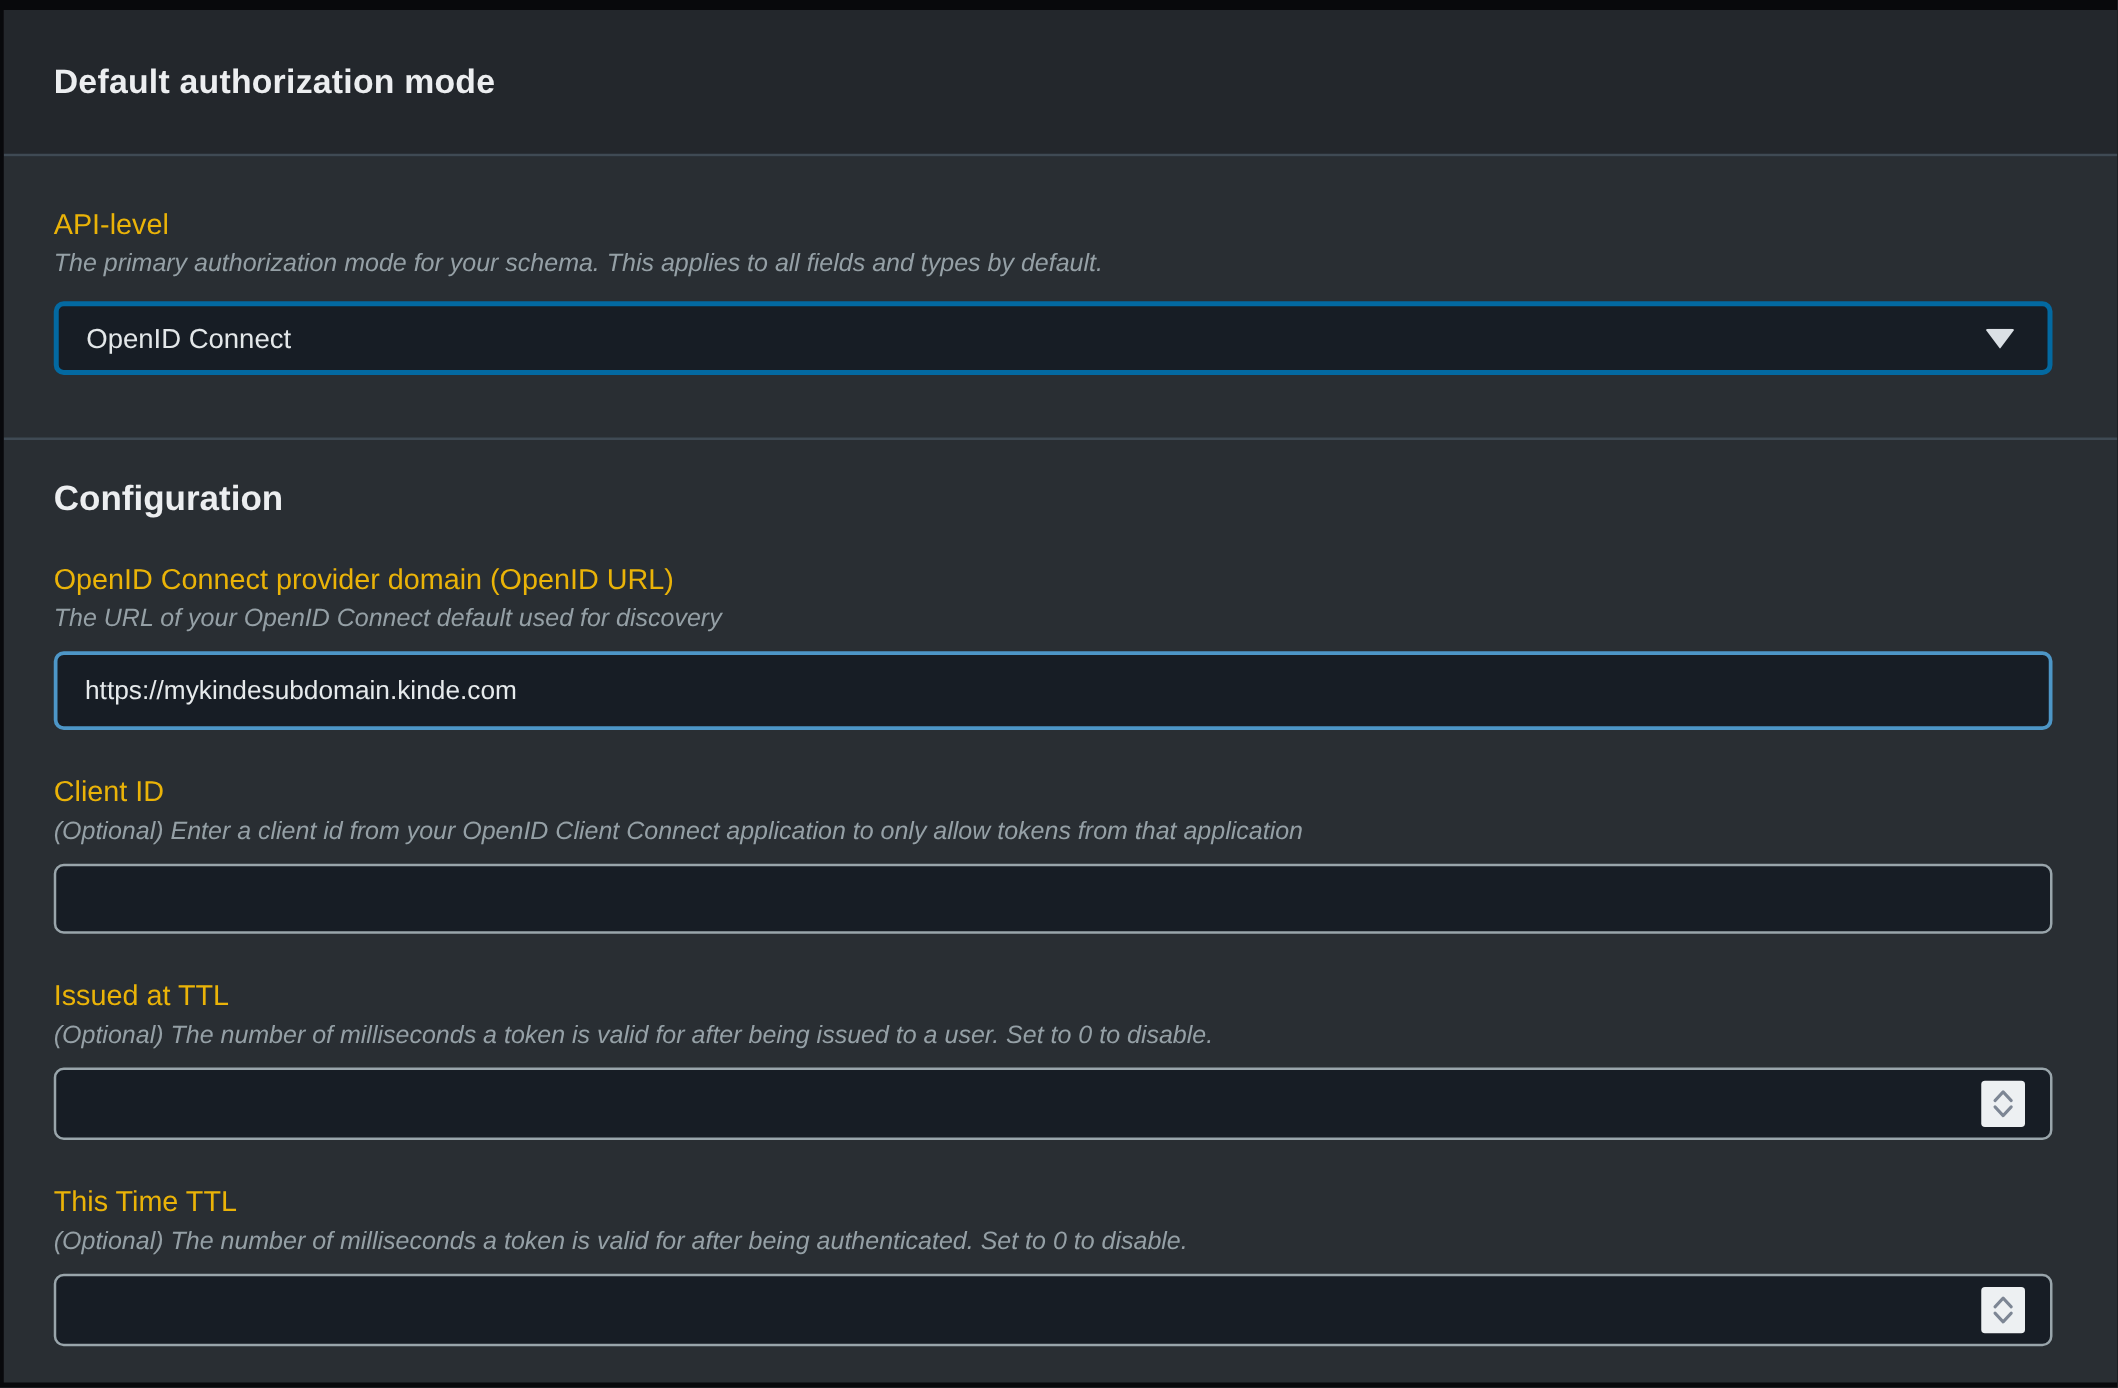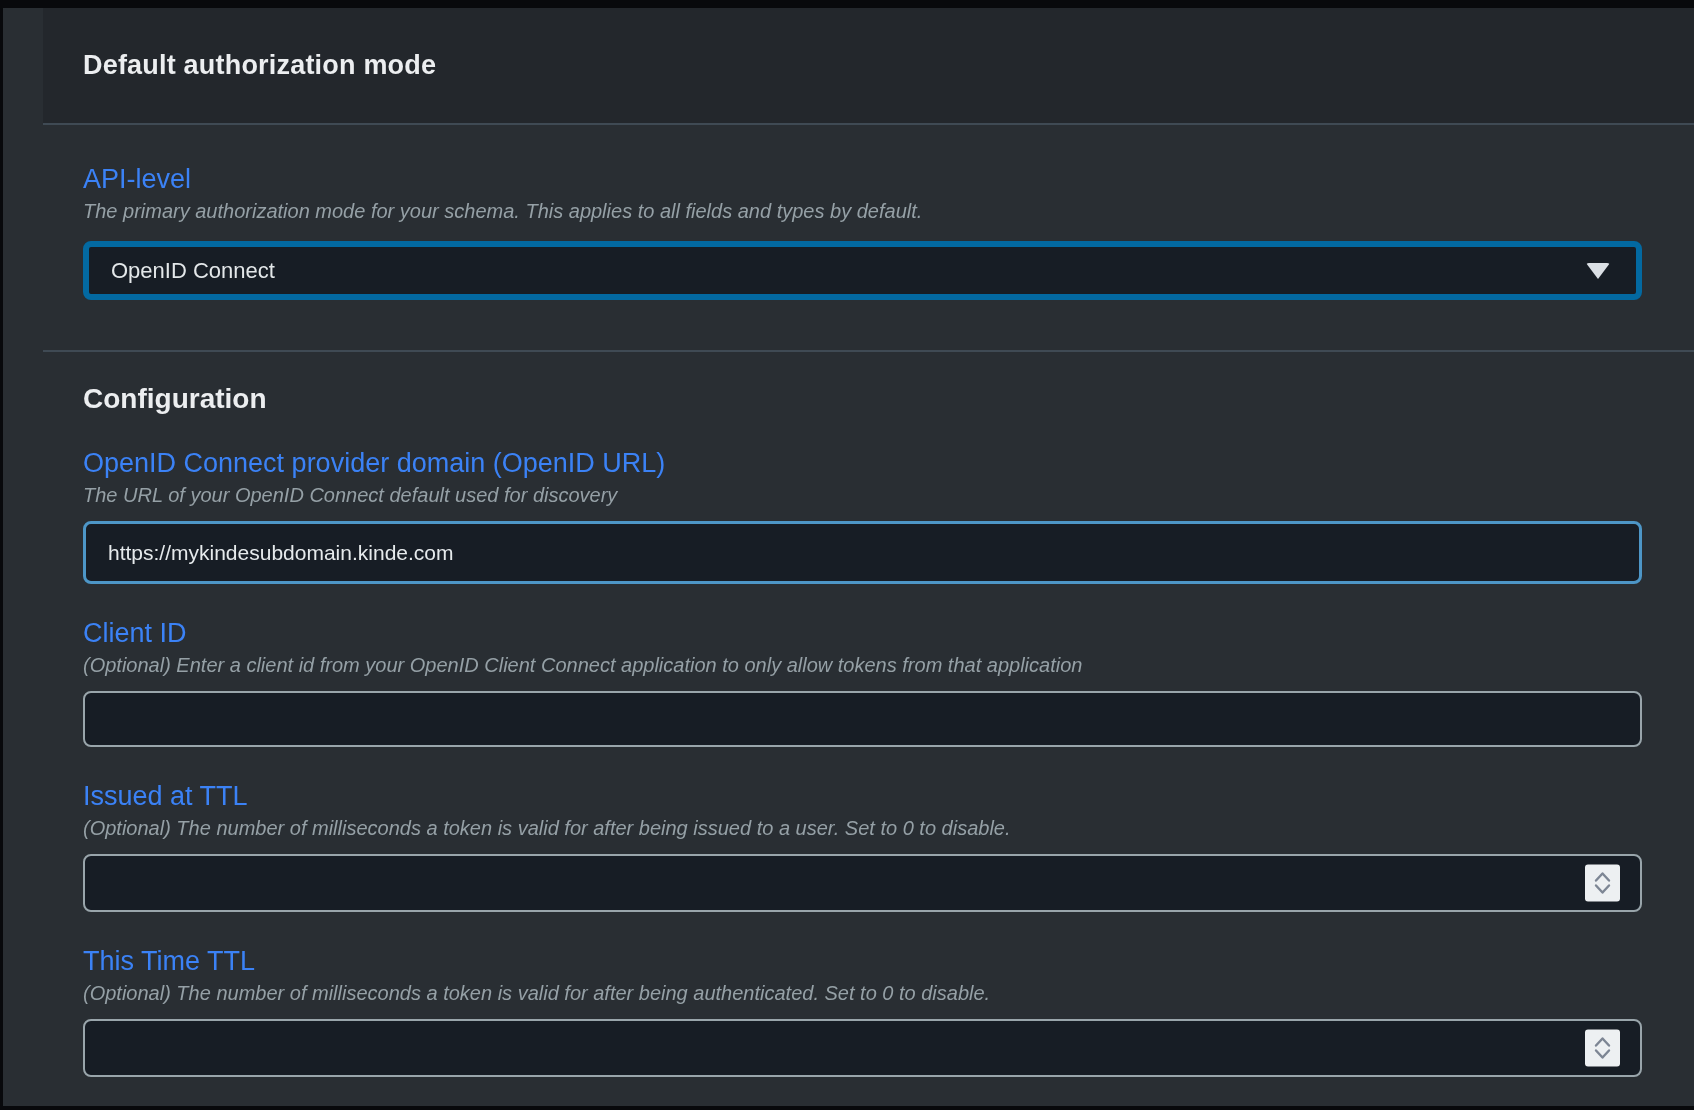--- a/index.html
+++ b/index.html
@@ -8,55 +8,54 @@
     background: #08090c;
     font-family: "Liberation Sans", sans-serif;
     overflow: hidden;
     position: relative;
   }
   .window {
     position: absolute;
     top: 8px; left: 3px; right: 0; bottom: 4px;
     background: #292e33;
     overflow: hidden;
-    padding-left: 40px;
   }
   .panel-header {
     height: 117px;
     background: #23272c;
     border-bottom: 2px solid #3f4a54;
     display: flex;
     align-items: center;
     padding-left: 40px;
   }
   .panel-header h1 {
     font-size: 27px;
     font-weight: bold;
     color: #eceef0;
     letter-spacing: 0.2px;
   }
   .section-a { padding: 40px 52px 0 40px; height: 225px; }
   .field-label {
-    font-size: 27px;
-    color: #3b82f6;
+    font-size: 23px;
+    color: #eab308;
     line-height: 28px;
     margin-bottom: 6px;
   }
   .field-desc {
     font-size: 20px;
     color: #95a0a6;
     line-height: 24px;
     margin-bottom: 14px;
     font-style: italic;
   }
   .section-a .field-desc { margin-bottom: 18px; }
   .select-box {
     height: 59px;
     background: #171d25;
-    border: 6px solid #0369a1;
+    border: 4px solid #0369a1;
     border-radius: 8px;
     display: flex;
     align-items: center;
     justify-content: space-between;
     padding: 0 26px 0 22px;
     cursor: pointer;
   }
   .select-box .select-value {
     font-size: 22px;
     color: #e3e7e9;

